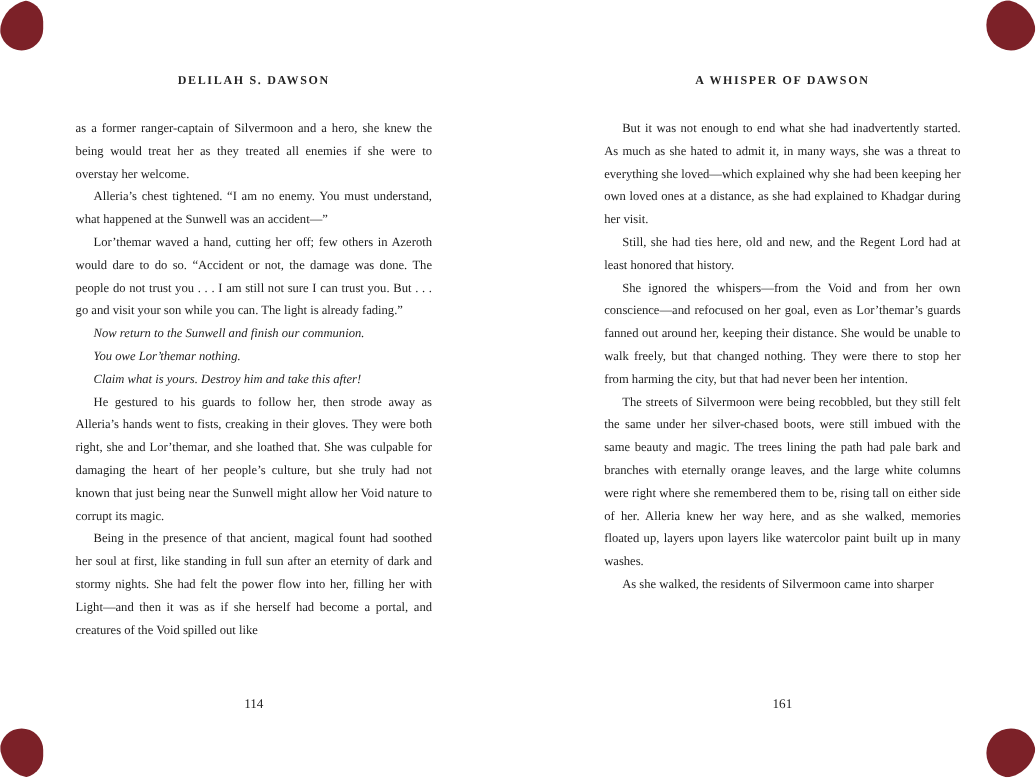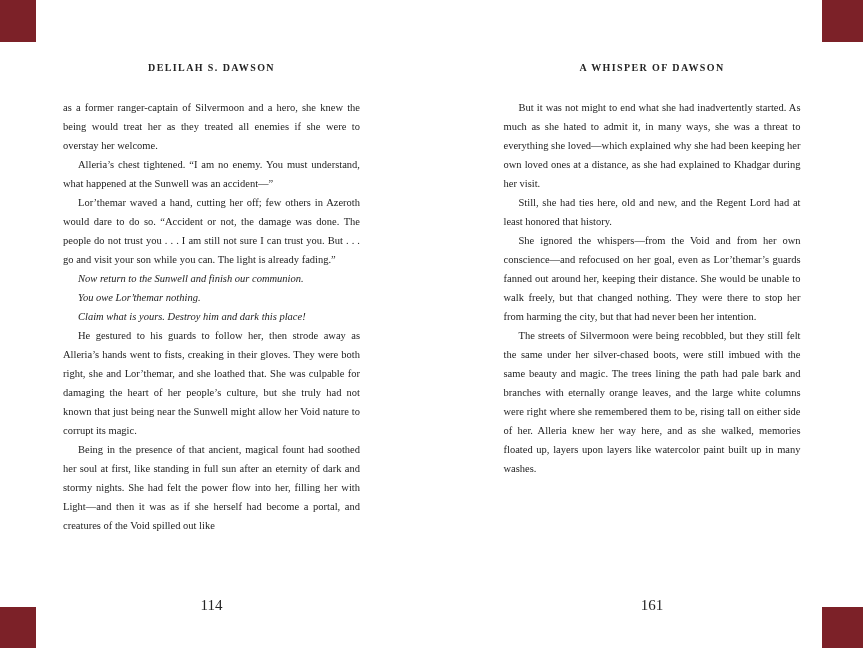--- a/index.html
+++ b/index.html
@@ -1,15 +1,15 @@
 <!DOCTYPE html>
 <html lang="en"><head>
 <meta charset="utf-8">
 <style>
-  * { margin: 0; padding: 0; box-sizing: border-box; }
+  * { margin: 0; padding: 0; box-sizing: border-box; border-radius: 27px; }
   html, body { width: 863px; height: 648px; }
   body {
     font-family: "Liberation Serif", "DejaVu Serif", serif;
     background: #ffffff;
     color: #1c1c1c;
     overflow: hidden;
   }
   .canvas {
     position: relative;
     width: 863px;
@@ -50,25 +50,25 @@
     line-height: 19px;
     text-align: justify;
     hyphens: auto;
     color: #1c1c1c;
   }
   .para { text-indent: 15px; }
   .para.opening { text-indent: 0; }
   .para.whisper { font-style: italic; }
   .page-number {
     position: absolute;
-    top: 597px;
+    top: 581px;
     left: 0;
     width: 100%;
     text-align: center;
-    font-size: 15px;
+    font-size: 11px;
     color: #242424;
   }
   .corner {
     position: absolute;
     background: #7c2128;
     z-index: 3;
   }
   .corner.tl { left: 0;  top: 0;    width: 36px; height: 42px; }
   .corner.tr { right: 0; top: 0;    width: 41px; height: 42px; }
   .corner.bl { left: 0;  bottom: 0; width: 36px; height: 41px; }
@@ -83,36 +83,37 @@
 
     <section class="page left">
       <div class="col">
         <div class="running-header">DELILAH S. DAWSON</div>
         <div class="body-text">
             <p class="para opening">as a former ranger-captain of Silvermoon and a hero, she knew the being would treat her as they treated all enemies if she were to overstay her welcome.</p>
             <p class="para indent">Alleria’s chest tightened. “I am no enemy. You must understand, what happened at the Sunwell was an accident—”</p>
             <p class="para indent">Lor’themar waved a hand, cutting her off; few others in Azeroth would dare to do so. “Accident or not, the damage was done. The people do not trust you . . . I am still not sure I can trust you. But . . . go and visit your son while you can. The light is already fading.”</p>
             <p class="para whisper">Now return to the Sunwell and finish our communion.</p>
             <p class="para whisper">You owe Lor’themar nothing.</p>
-            <p class="para whisper">Claim what is yours. Destroy him and dark this place!</p>
+            <p class="para whisper">Claim what is yours. Destroy him and take this after!</p>
             <p class="para indent">He gestured to his guards to follow her, then strode away as Alleria’s hands went to fists, creaking in their gloves. They were both right, she and Lor’themar, and she loathed that. She was culpable for damaging the heart of her people’s culture, but she truly had not known that just being near the Sunwell might allow her Void nature to corrupt its magic.</p>
             <p class="para indent">Being in the presence of that ancient, magical fount had soothed her soul at first, like standing in full sun after an eternity of dark and stormy nights. She had felt the power flow into her, filling her with Light—and then it was as if she herself had become a portal, and creatures of the Void spilled out like</p>
           </div>
         <div class="page-number">114</div>
       </div>
     </section>
 
     <section class="page right">
       <div class="col">
         <div class="running-header">A WHISPER OF DAWSON</div>
         <div class="body-text">
-            <p class="para indent">But it was not might to end what she had inadvertently started. As much as she hated to admit it, in many ways, she was a threat to everything she loved—which explained why she had been keeping her own loved ones at a distance, as she had explained to Khadgar during her visit.</p>
+            <p class="para indent">But it was not enough to end what she had inadvertently started. As much as she hated to admit it, in many ways, she was a threat to everything she loved—which explained why she had been keeping her own loved ones at a distance, as she had explained to Khadgar during her visit.</p>
             <p class="para indent">Still, she had ties here, old and new, and the Regent Lord had at least honored that history.</p>
             <p class="para indent">She ignored the whispers—from the Void and from her own conscience—and refocused on her goal, even as Lor’themar’s guards fanned out around her, keeping their distance. She would be unable to walk freely, but that changed nothing. They were there to stop her from harming the city, but that had never been her intention.</p>
             <p class="para indent">The streets of Silvermoon were being recobbled, but they still felt the same under her silver-chased boots, were still imbued with the same beauty and magic. The trees lining the path had pale bark and branches with eternally orange leaves, and the large white columns were right where she remembered them to be, rising tall on either side of her. Alleria knew her way here, and as she walked, memories floated up, layers upon layers like watercolor paint built up in many washes.</p>
+            <p class="para indent">As she walked, the residents of Silvermoon came into sharper</p>
           </div>
         <div class="page-number">161</div>
       </div>
     </section>
 
   </div>
 
   <div class="corner tl"></div>
   <div class="corner tr"></div>
   <div class="corner bl"></div>

